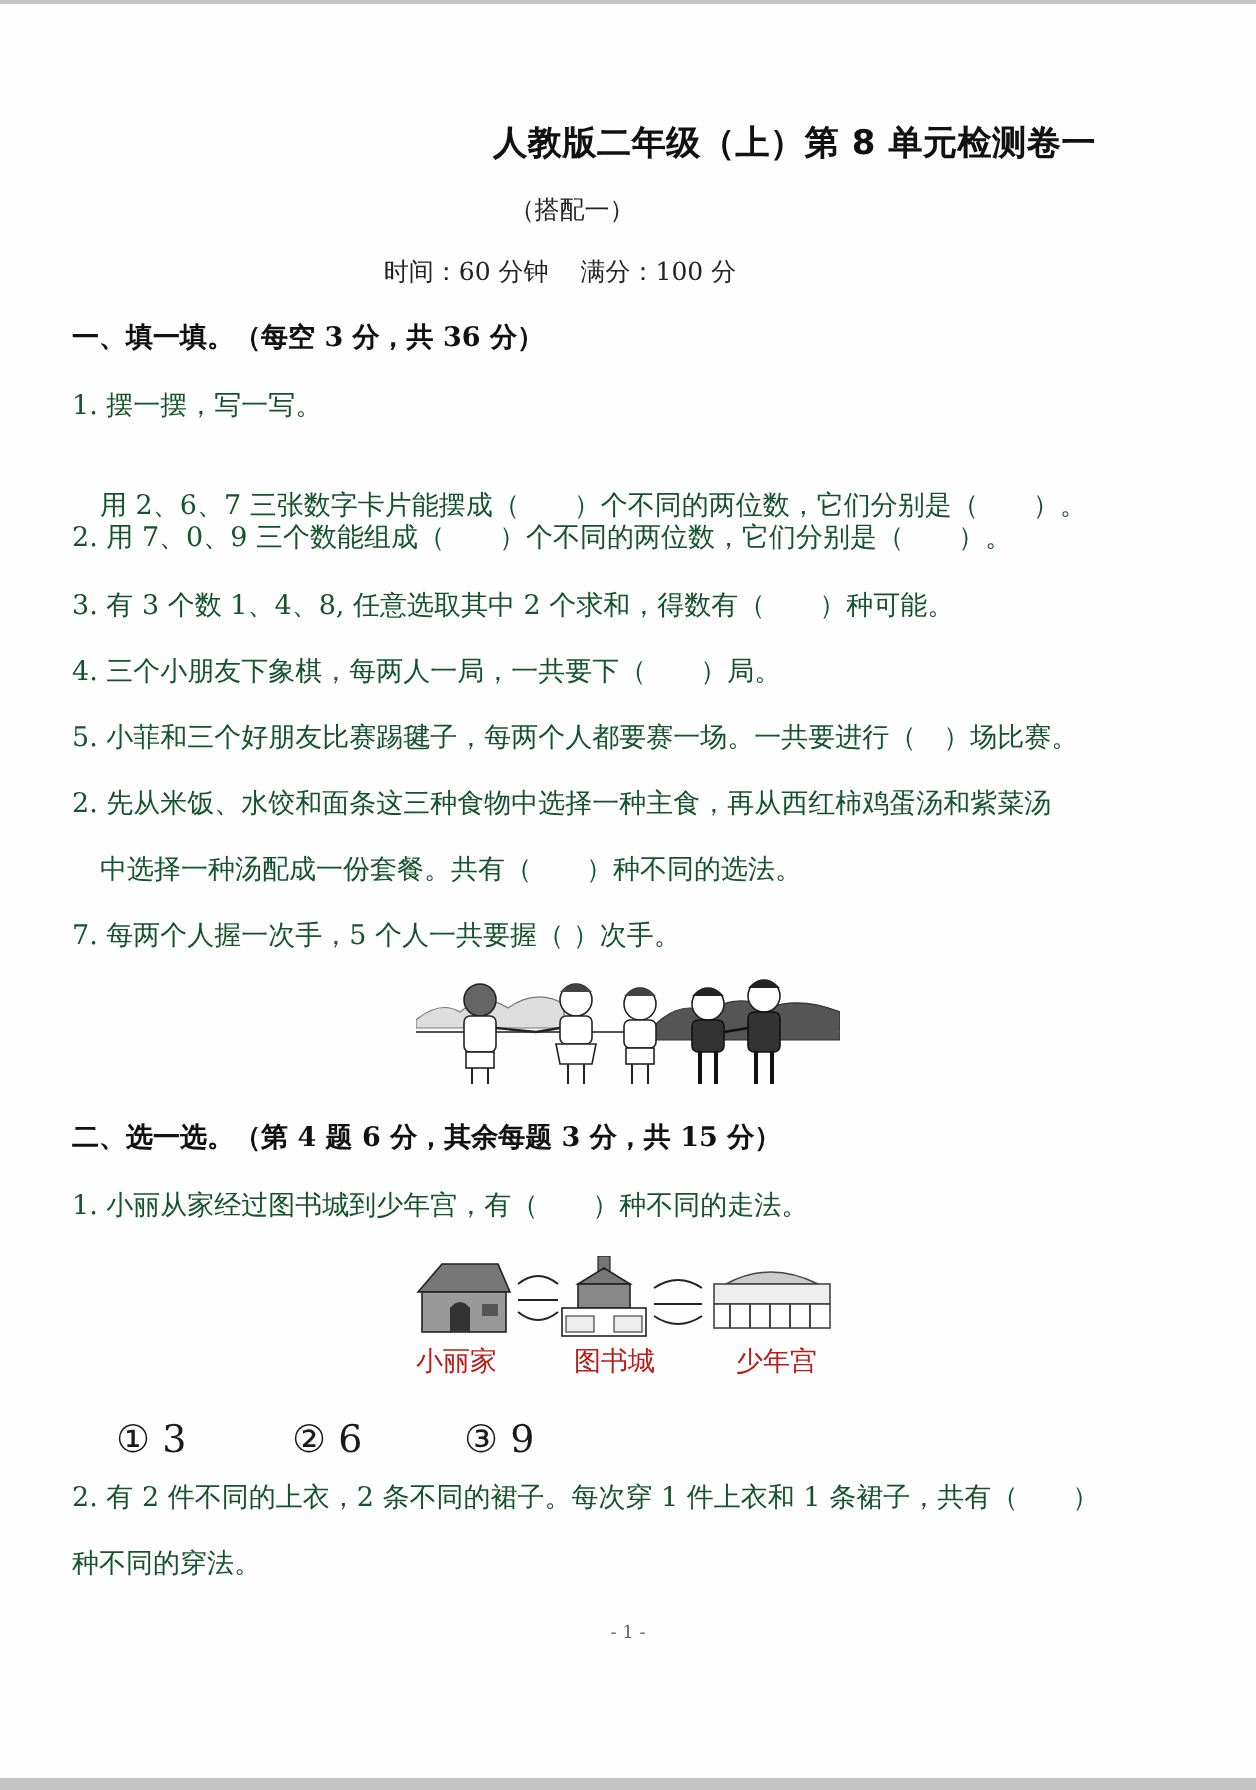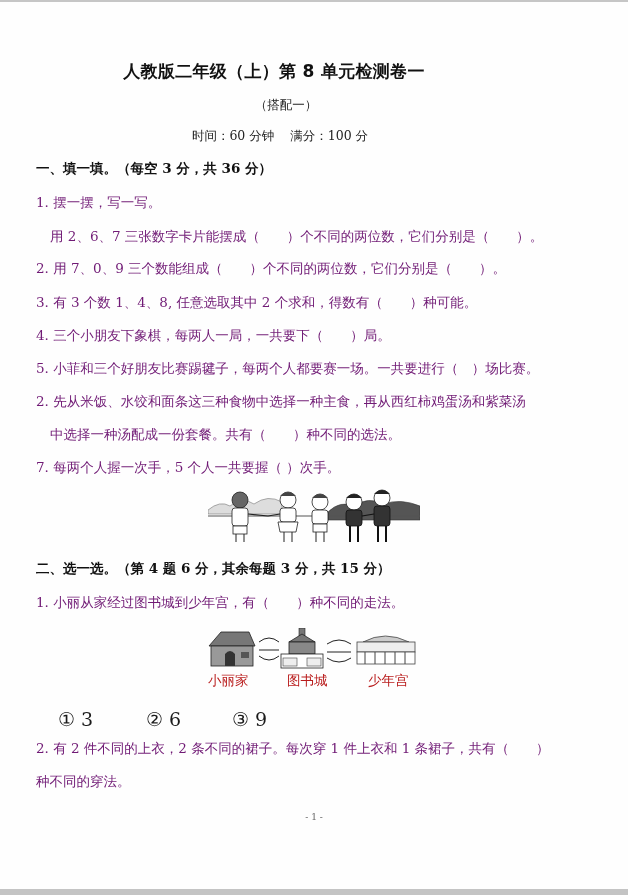--- a/index.html
+++ b/index.html
@@ -5,29 +5,29 @@
   html, body { margin: 0; padding: 0; }
   body {
     width: 628px; height: 895px; position: relative; overflow: hidden;
     background: #fefefe; color: #111;
     font-family: "DejaVu Serif", "Liberation Serif", serif;
   }
   .bar-top { position: absolute; left: 0; top: 0; width: 628px; height: 2px; background: #c6c6c6; }
   .bar-bottom { position: absolute; left: 0; bottom: 0; width: 628px; height: 6px; background: #c4c4c4; }
   .abs { position: absolute; white-space: nowrap; }
   .title {
-    left: 0; width: 548px; top: 60px; text-align: center;
+    left: 0; width: 548px; top: 60px; text-align: right;
     font-family: "DejaVu Sans", "Liberation Sans", sans-serif;
     font-weight: bold; font-size: 17px; letter-spacing: 0.3px; color: #111;
   }
   .subtitle { left: 0; width: 572px; top: 97px; text-align: center; font-size: 12.5px; color: #222; }
   .meta { left: 0; width: 560px; top: 128px; text-align: center; font-size: 12.5px; color: #222; }
   .meta span { margin: 0 6px; }
   .section { left: 36px; font-size: 13.5px; font-weight: bold; color: #111; }
-  .q { left: 36px; font-size: 13.5px; color: #701a75; }
+  .q { left: 36px; font-size: 13.5px; color: #14532d; }
   .q.indent { left: 50px; }
   .page-num { left: 0; width: 628px; top: 812px; text-align: center; font-size: 9px; color: #666; }
 
   
   .kids { left: 208px; top: 486px; width: 212px; height: 60px; }
   .route { left: 205px; top: 628px; width: 220px; height: 42px; }
   .route-label { top: 672px; font-size: 13.5px; color: #b91c1c; }
   .opts { top: 708px; font-size: 19px; color: #1a1a1a; }
 </style>
 </head>
@@ -37,21 +37,21 @@
 
 <div class="abs title">人教版二年级（上）第 8 单元检测卷一</div>
 <div class="abs subtitle">（搭配一）</div>
 <div class="abs meta">
   <span>时间：60 分钟</span>
   <span>满分：100 分</span>
 </div>
 
 <div class="abs section" style="top:160px">一、填一填。（每空 3 分，共 36 分）</div>
 <div class="abs q" style="top:194px">1. 摆一摆，写一写。</div>
-<div class="abs q indent" style="top:228px">用 2、6、7 三张数字卡片能摆成（　　）个不同的两位数，它们分别是（　　）。</div>
+<div class="abs q indent" style="top:244px">用 2、6、7 三张数字卡片能摆成（　　）个不同的两位数，它们分别是（　　）。</div>
 <div class="abs q" style="top:260px">2. 用 7、0、9 三个数能组成（　　）个不同的两位数，它们分别是（　　）。</div>
 <div class="abs q" style="top:294px">3. 有 3 个数 1、4、8, 任意选取其中 2 个求和，得数有（　　）种可能。</div>
 <div class="abs q" style="top:327px">4. 三个小朋友下象棋，每两人一局，一共要下（　　）局。</div>
 <div class="abs q" style="top:360px">5. 小菲和三个好朋友比赛踢毽子，每两个人都要赛一场。一共要进行（　）场比赛。</div>
 <div class="abs q" style="top:393px">2. 先从米饭、水饺和面条这三种食物中选择一种主食，再从西红柿鸡蛋汤和紫菜汤</div>
 <div class="abs q indent" style="top:426px">中选择一种汤配成一份套餐。共有（　　）种不同的选法。</div>
 <div class="abs q" style="top:459px">7. 每两个人握一次手，5 个人一共要握（ ）次手。</div>
 
 <svg class="abs kids" viewBox="0 0 212 60">
 

